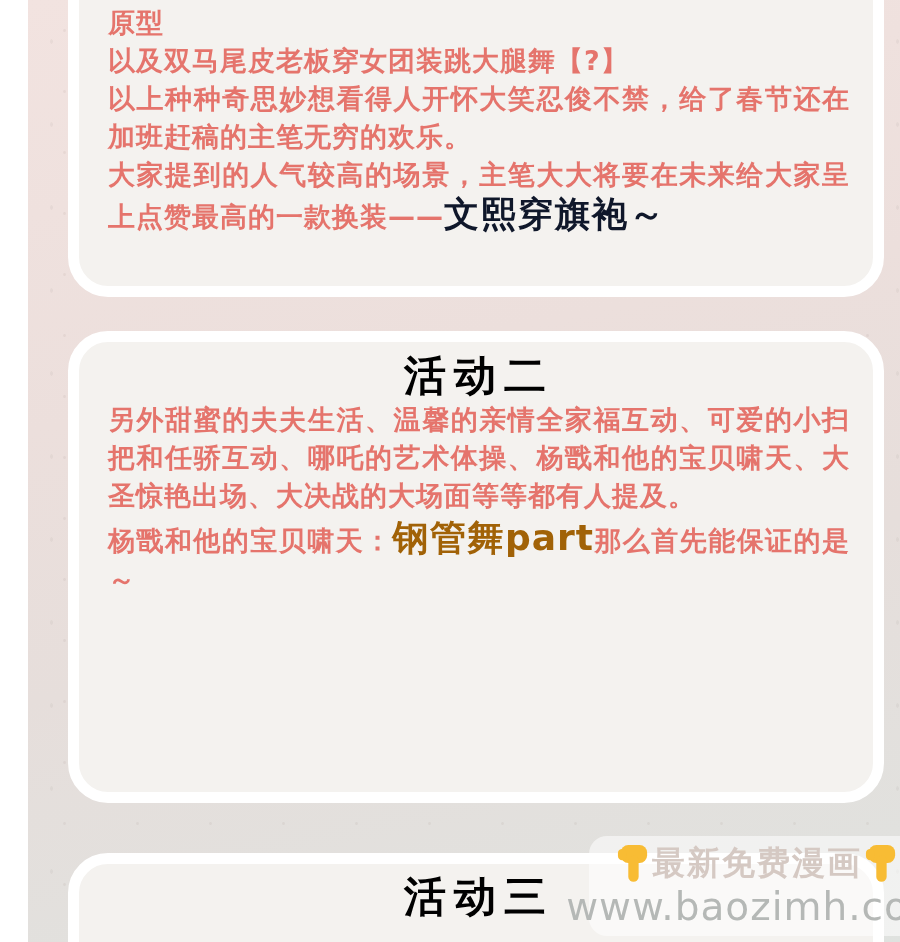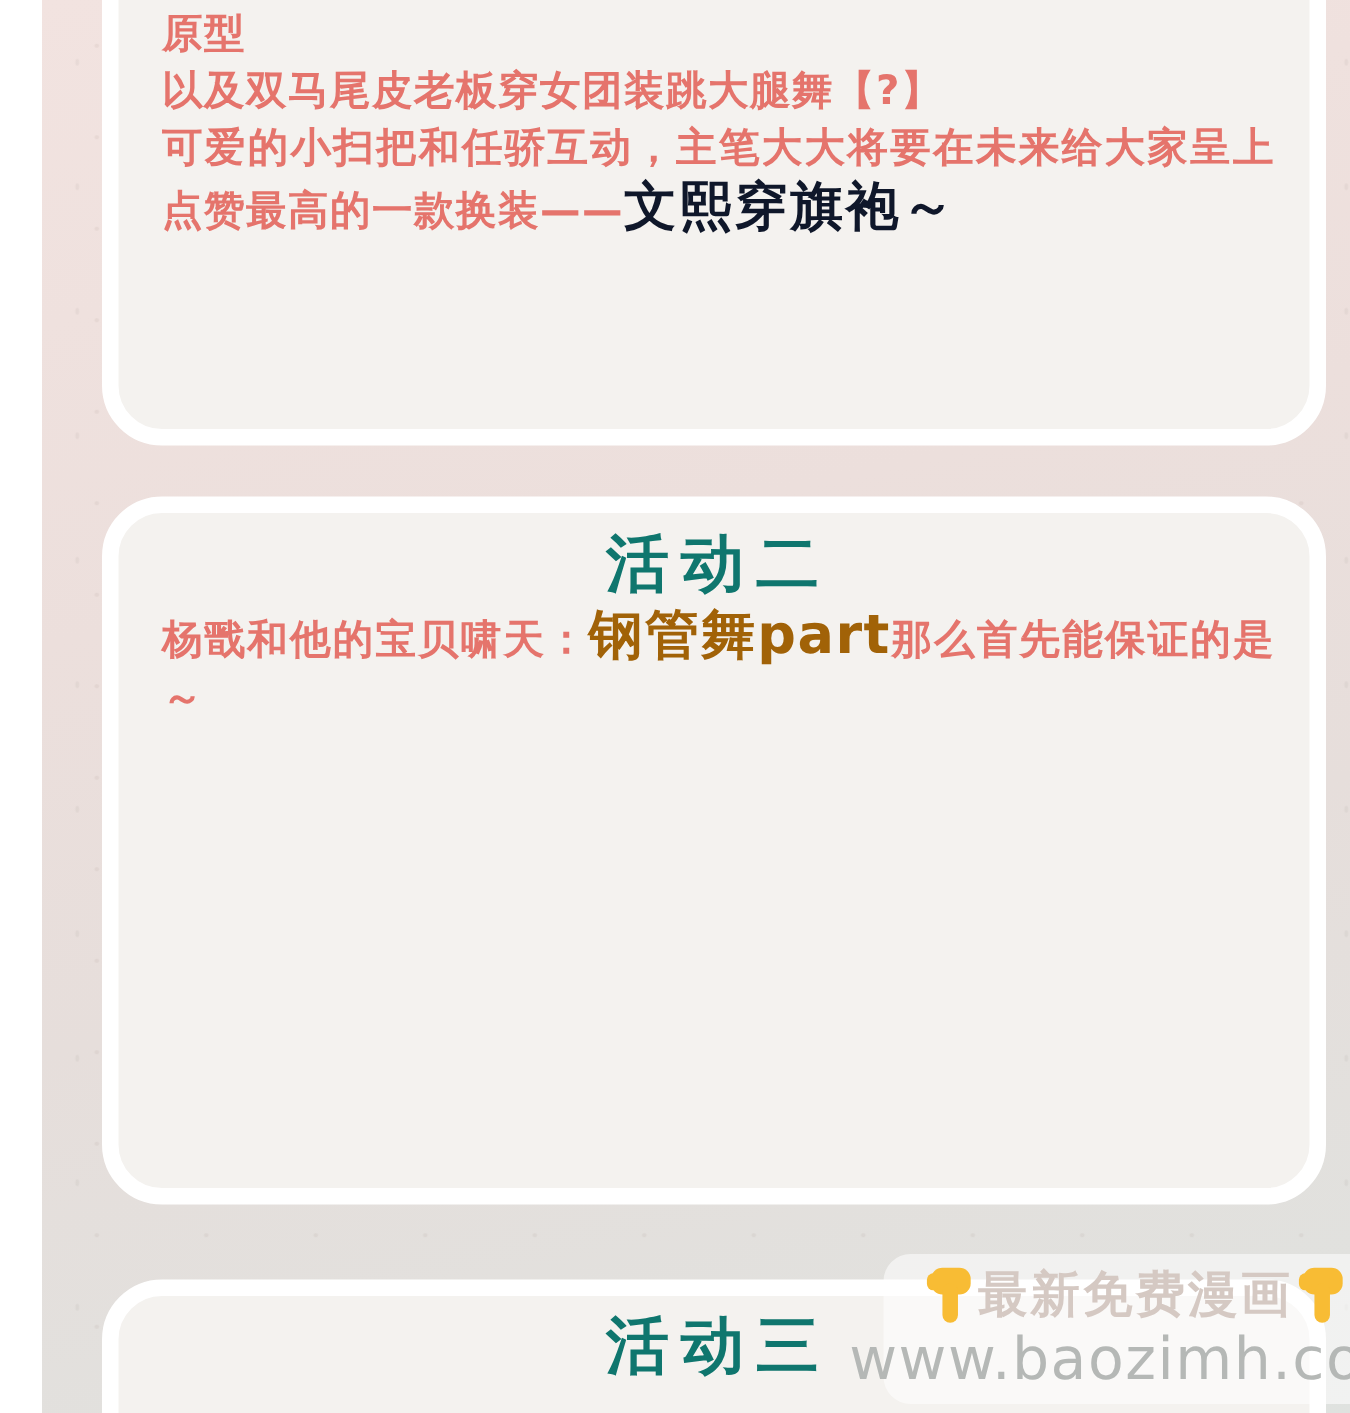--- a/index.html
+++ b/index.html
@@ -53,21 +53,21 @@
     text-align: justify;
   }
   .pre { white-space: pre-line; }
   .mt { margin-top: 26px; }
   .mt-sm { margin-top: 20px; }
   h2.heading {
     margin: 0;
     font-size: 42px;
     line-height: 50px;
     font-weight: bold;
-    color: #0f766e;
+    color: #000000;
     text-align: center;
     letter-spacing: 8px;
   }
   .emph1 {
     font-size: 35px;
     line-height: 40px;
     color: #0f172a;
     letter-spacing: 2px;
   }
   .emph2 {
@@ -112,25 +112,27 @@
   }
 </style>
 </head>
 <body>
 
 <div class="page">
 
   <section class="card card-1">
     <p class="body pre">原型
 以及双马尾皮老板穿女团装跳大腿舞【?】</p>
-    <p class="body mt p-rule"><span>可爱的小扫把和任骄互动，主笔大大将要在未来给大家呈上点赞最高的一款换装——</span><span class="emph1">文熙穿旗袍～</span></p>
+    <p class="body mt">以上种种奇思妙想看得人开怀大笑忍俊不禁，给了春节还在加班赶稿的主笔无穷的欢乐。</p>
+    <p class="body mt p-rule"><span>大家提到的人气较高的场景，主笔大大将要在未来给大家呈上点赞最高的一款换装——</span><span class="emph1">文熙穿旗袍～</span></p>
   </section>
 
   <section class="card card-2">
     <h2 class="heading">活动二</h2>
+    <p class="body mt">另外甜蜜的夫夫生活、温馨的亲情全家福互动、可爱的小扫把和任骄互动、哪吒的艺术体操、杨戬和他的宝贝啸天、大圣惊艳出场、大决战的大场面等等都有人提及。</p>
     <p class="body mt-sm p-pole"><span>杨戬和他的宝贝啸天：</span><span class="emph2">钢管舞part</span><span>那么首先能保证的是～</span></p>
   </section>
 
   <section class="card card-3">
     <h2 class="heading">活动三</h2>
   </section>
 
   <div class="watermark">
     <div class="wm-line1">
       <span class="hand">

